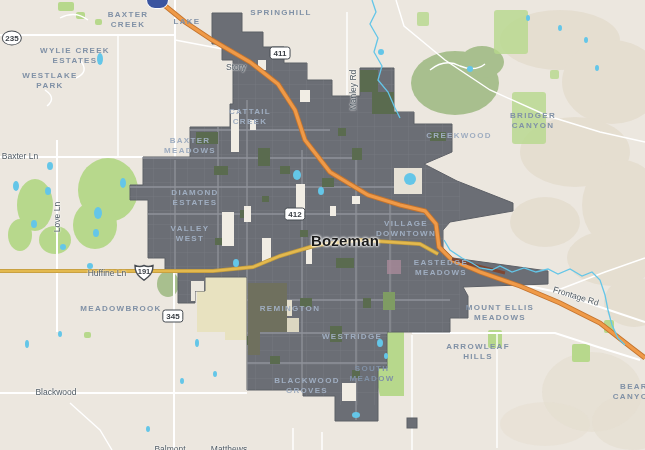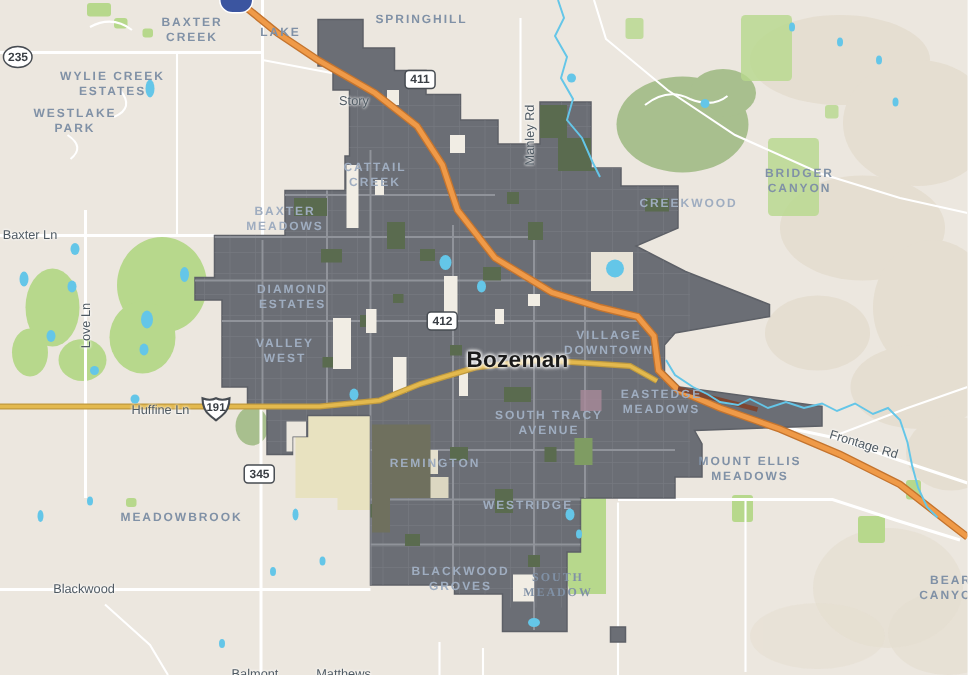--- a/index.html
+++ b/index.html
@@ -248,30 +248,30 @@
       <div class="nb on" style="left: 250px; top: 117px;">CATTAIL
 CREEK</div>
       <div class="nb on" style="left: 190px; top: 146px;">BAXTER
 MEADOWS</div>
       <div class="nb on" style="left: 195px; top: 198px;">DIAMOND
 ESTATES</div>
       <div class="nb on" style="left: 190px; top: 234px;">VALLEY
 WEST</div>
       <div class="nb on" style="left: 406px; top: 229px;">VILLAGE
 DOWNTOWN</div>
-      <div class="nb on" style="left: 366px; top: 282px;">SOUTH TRACY
-AVENUE</div>
       <div class="nb on" style="left: 441px; top: 268px;">EASTEDGE
 MEADOWS</div>
-      <div class="nb" style="left: 121px; top: 309px; margin-top: 36px;">MEADOWBROOK</div>
+      <div class="nb" style="left: 121px; top: 309px;">MEADOWBROOK</div>
       <div class="nb on" style="left: 290px; top: 309px;">REMINGTON</div>
       <div class="nb" style="left: 500px; top: 313px;">MOUNT ELLIS
 MEADOWS</div>
       <div class="nb on" style="left: 352px; top: 337px;">WESTRIDGE</div>
-      <div class="nb" style="left: 372px; top: 390px; font-family: Liberation Serif, serif;">SOUTH
+      <div class="nb" style="left: 478px; top: 352px;">ARROWLEAF
+HILLS</div>
+      <div class="nb" style="left: 372px; top: 374px;">SOUTH
 MEADOW</div>
       <div class="nb on" style="left: 307px; top: 386px;">BLACKWOOD
 GROVES</div>
       <div class="nb" style="left: 634px; top: 392px;">BEAR
 CANYON</div>
       <div class="rd" style="left: 236px; top: 46px; transform: translate(-50%, -50%) rotate(0deg); margin-top: 21px;">Story</div>
       <div class="rd" style="left: 353px; top: 90px; transform: translate(-50%, -50%) rotate(-90deg);">Manley Rd</div>
       <div class="rd" style="left: 20px; top: 156px; transform: translate(-50%, -50%) rotate(0deg);">Baxter Ln</div>
       <div class="rd" style="left: 57px; top: 217px; transform: translate(-50%, -50%) rotate(-90deg);">Love Ln</div>
       <div class="rd" style="left: 107px; top: 273px; transform: translate(-50%, -50%) rotate(0deg);">Huffine Ln</div>

